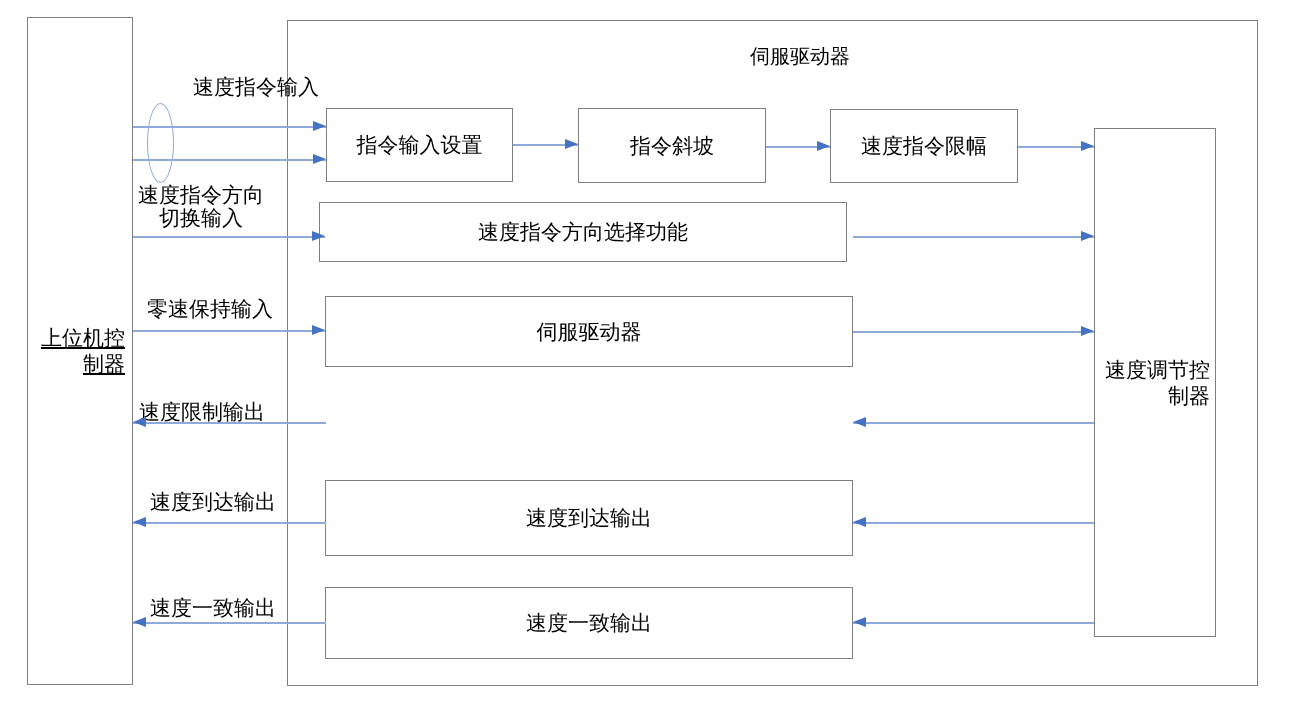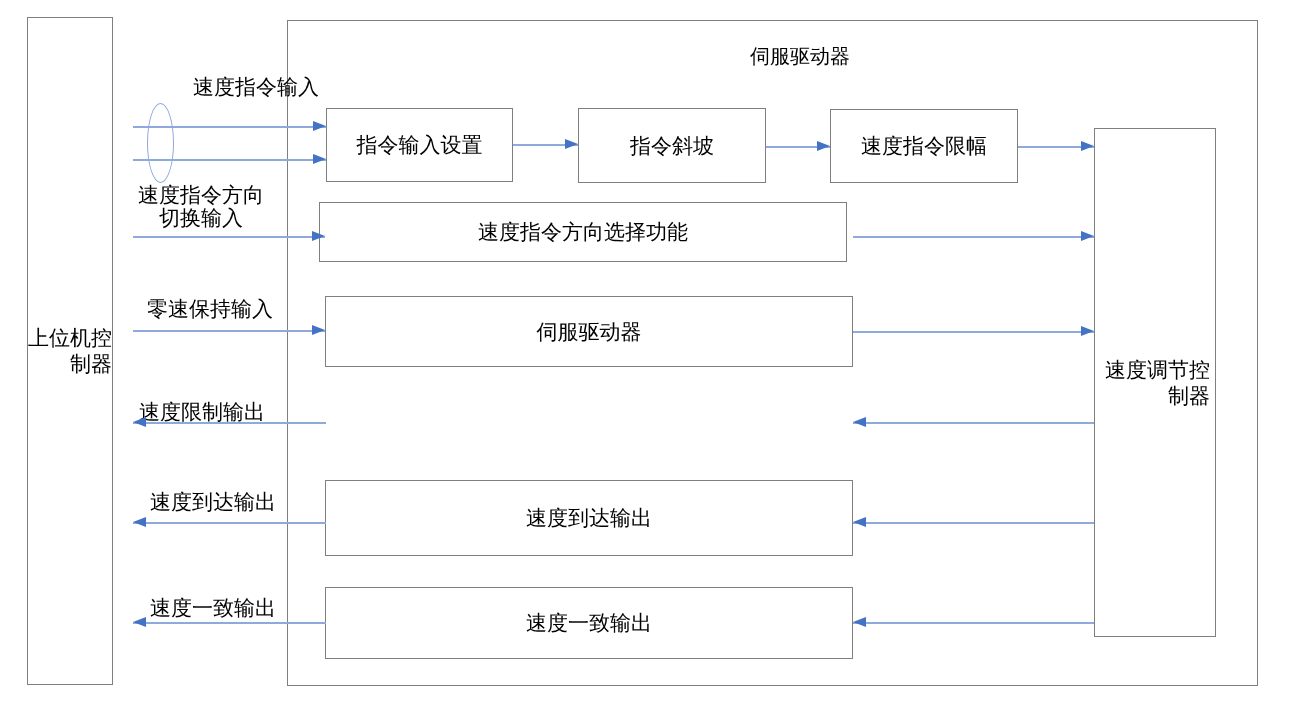--- a/index.html
+++ b/index.html
@@ -53,21 +53,21 @@
     border-top:5.5px solid transparent;
     border-bottom:5.5px solid transparent;}
   .ah-r{border-left:13px solid var(--arrowhead,#4472c4);}
   .ah-l{border-right:13px solid var(--arrowhead,#4472c4);}
 </style>
 </head>
 <body>
 
 <div id="canvas">
 
-  <div class="box" style="left:27px;top:17px;width:86px;height:668px;">
+  <div class="box" style="left:27px;top:17px;width:106px;height:668px;text-decoration:underline;">
     <span class="wrap" style="width:90px;">上位机控制器</span>
   </div>
 
   <div class="frame" style="left:287px;top:20px;width:971px;height:666px;"></div>
 
   <div class="title" style="left:650px;top:26px;width:300px;">伺服驱动器</div>
 
   <div class="box" style="left:1094px;top:128px;width:122px;height:509px;">
     <span class="wrap" style="width:110px;">速度调节控制器</span>
   </div>

